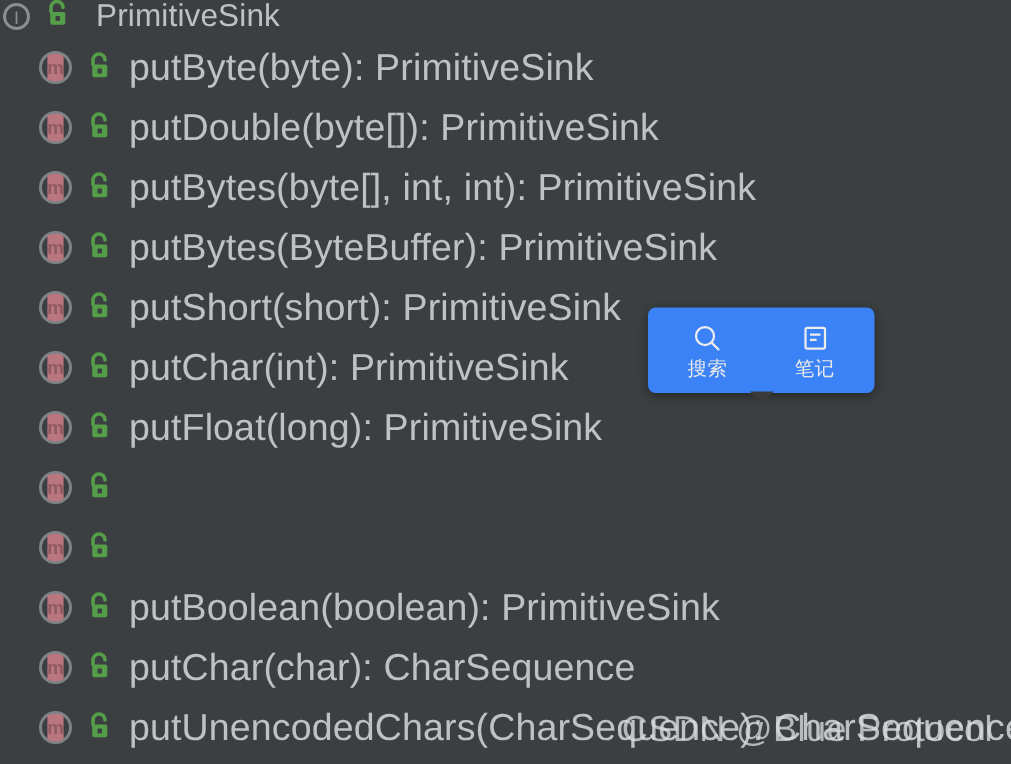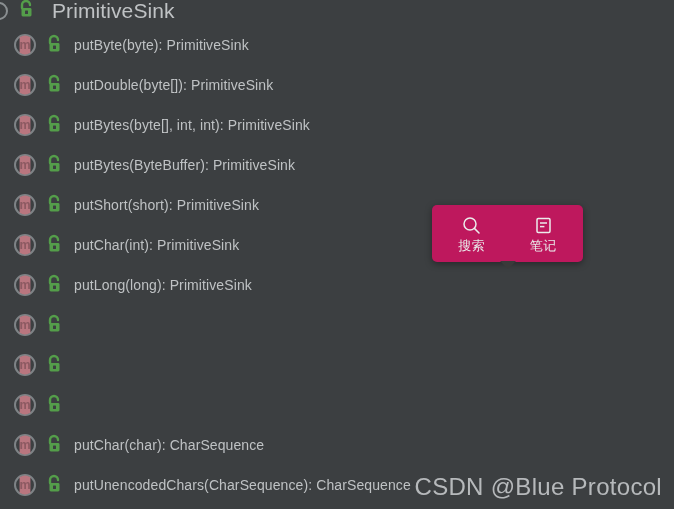--- a/index.html
+++ b/index.html
@@ -20,21 +20,21 @@
     position: relative;
     width: 674px;
     height: 509px;
     background: #3c3f41;
     overflow: hidden;
   }
 
   
   .tree {
     position: absolute;
-    left: 0;
+    left: 12px;
     top: 0;
     width: 580px;
   }
 
   .tree-row {
     position: relative;
     height: 40px;
     display: flex;
     align-items: center;
     white-space: nowrap;
@@ -73,34 +73,34 @@
     margin-right: 10px;
   }
   .icon-interface {
     width: 24px;
     height: 24px;
     margin-left: -14px;
     margin-right: 4px;
   }
 
   .row-label {
-    font-size: 14px;
+    font-size: 25px;
     line-height: 1;
     color: #bfc2c4;
     letter-spacing: 0.1px;
   }
 
   
   .csdn-tip {
     position: absolute;
     left: 432px;
     top: 205px;
     width: 151px;
     height: 57px;
-    background: #be185d;
+    background: #3b82f6;
     border-radius: 5px;
     box-shadow: 0 2px 7px rgba(0,0,0,0.38);
     display: flex;
     align-items: center;
     justify-content: space-around;
     padding: 0 4px;
     box-sizing: border-box;
     z-index: 30;
   }
   .csdn-tip .tail {
@@ -284,69 +284,70 @@
               <text x="13" y="17.4" font-family="Liberation Sans, sans-serif" font-size="12.5" font-weight="bold" fill="#8d5a62" text-anchor="middle">m</text>
             </svg>
           </span>
           <span class="icon-slot icon-lock">
             <svg width="20" height="24" viewBox="0 0 20 24">
               <path d="M6 10 V7 a4 4 0 0 1 8 0" fill="none" stroke="#549e4a" stroke-width="2.4" stroke-linecap="round"></path>
               <rect x="5.5" y="10" width="10" height="8.5" rx="1.4" fill="#549e4a"></rect>
               <rect x="9" y="12.6" width="3" height="3.4" rx="0.6" fill="#3c3f41"></rect>
             </svg>
           </span>
-          <span class="row-label">putLong(long): PrimitiveSink</span>
-        </div>
-        <div class="tree-row member">
-          <span class="icon-slot icon-method">
-            <svg width="26" height="26" viewBox="0 0 26 26">
-              <circle cx="13" cy="13" r="10" fill="none" stroke="#7e8386" stroke-width="2"></circle>
-              <path d="M7.6 5.2 a10.6 10.6 0 0 1 10.8 0 v15.6 a10.6 10.6 0 0 1 -10.8 0 Z" fill="#b9767f"></path>
-              <text x="13" y="17.4" font-family="Liberation Sans, sans-serif" font-size="12.5" font-weight="bold" fill="#8d5a62" text-anchor="middle">m</text>
-            </svg>
-          </span>
-          <span class="icon-slot icon-lock">
-            <svg width="20" height="24" viewBox="0 0 20 24">
-              <path d="M6 10 V7 a4 4 0 0 1 8 0" fill="none" stroke="#549e4a" stroke-width="2.4" stroke-linecap="round"></path>
-              <rect x="5.5" y="10" width="10" height="8.5" rx="1.4" fill="#549e4a"></rect>
-              <rect x="9" y="12.6" width="3" height="3.4" rx="0.6" fill="#3c3f41"></rect>
-            </svg>
-          </span>
-        </div>
-        <div class="tree-row member">
-          <span class="icon-slot icon-method">
-            <svg width="26" height="26" viewBox="0 0 26 26">
-              <circle cx="13" cy="13" r="10" fill="none" stroke="#7e8386" stroke-width="2"></circle>
-              <path d="M7.6 5.2 a10.6 10.6 0 0 1 10.8 0 v15.6 a10.6 10.6 0 0 1 -10.8 0 Z" fill="#b9767f"></path>
-              <text x="13" y="17.4" font-family="Liberation Sans, sans-serif" font-size="12.5" font-weight="bold" fill="#8d5a62" text-anchor="middle">m</text>
-            </svg>
-          </span>
-          <span class="icon-slot icon-lock">
-            <svg width="20" height="24" viewBox="0 0 20 24">
-              <path d="M6 10 V7 a4 4 0 0 1 8 0" fill="none" stroke="#549e4a" stroke-width="2.4" stroke-linecap="round"></path>
-              <rect x="5.5" y="10" width="10" height="8.5" rx="1.4" fill="#549e4a"></rect>
-              <rect x="9" y="12.6" width="3" height="3.4" rx="0.6" fill="#3c3f41"></rect>
-            </svg>
-          </span>
-        </div>
-        <div class="tree-row member">
-          <span class="icon-slot icon-method">
-            <svg width="26" height="26" viewBox="0 0 26 26">
-              <circle cx="13" cy="13" r="10" fill="none" stroke="#7e8386" stroke-width="2"></circle>
-              <path d="M7.6 5.2 a10.6 10.6 0 0 1 10.8 0 v15.6 a10.6 10.6 0 0 1 -10.8 0 Z" fill="#b9767f"></path>
-              <text x="13" y="17.4" font-family="Liberation Sans, sans-serif" font-size="12.5" font-weight="bold" fill="#8d5a62" text-anchor="middle">m</text>
-            </svg>
-          </span>
-          <span class="icon-slot icon-lock">
-            <svg width="20" height="24" viewBox="0 0 20 24">
-              <path d="M6 10 V7 a4 4 0 0 1 8 0" fill="none" stroke="#549e4a" stroke-width="2.4" stroke-linecap="round"></path>
-              <rect x="5.5" y="10" width="10" height="8.5" rx="1.4" fill="#549e4a"></rect>
-              <rect x="9" y="12.6" width="3" height="3.4" rx="0.6" fill="#3c3f41"></rect>
-            </svg>
-          </span>
+          <span class="row-label">putFloat(long): PrimitiveSink</span>
+        </div>
+        <div class="tree-row member">
+          <span class="icon-slot icon-method">
+            <svg width="26" height="26" viewBox="0 0 26 26">
+              <circle cx="13" cy="13" r="10" fill="none" stroke="#7e8386" stroke-width="2"></circle>
+              <path d="M7.6 5.2 a10.6 10.6 0 0 1 10.8 0 v15.6 a10.6 10.6 0 0 1 -10.8 0 Z" fill="#b9767f"></path>
+              <text x="13" y="17.4" font-family="Liberation Sans, sans-serif" font-size="12.5" font-weight="bold" fill="#8d5a62" text-anchor="middle">m</text>
+            </svg>
+          </span>
+          <span class="icon-slot icon-lock">
+            <svg width="20" height="24" viewBox="0 0 20 24">
+              <path d="M6 10 V7 a4 4 0 0 1 8 0" fill="none" stroke="#549e4a" stroke-width="2.4" stroke-linecap="round"></path>
+              <rect x="5.5" y="10" width="10" height="8.5" rx="1.4" fill="#549e4a"></rect>
+              <rect x="9" y="12.6" width="3" height="3.4" rx="0.6" fill="#3c3f41"></rect>
+            </svg>
+          </span>
+        </div>
+        <div class="tree-row member">
+          <span class="icon-slot icon-method">
+            <svg width="26" height="26" viewBox="0 0 26 26">
+              <circle cx="13" cy="13" r="10" fill="none" stroke="#7e8386" stroke-width="2"></circle>
+              <path d="M7.6 5.2 a10.6 10.6 0 0 1 10.8 0 v15.6 a10.6 10.6 0 0 1 -10.8 0 Z" fill="#b9767f"></path>
+              <text x="13" y="17.4" font-family="Liberation Sans, sans-serif" font-size="12.5" font-weight="bold" fill="#8d5a62" text-anchor="middle">m</text>
+            </svg>
+          </span>
+          <span class="icon-slot icon-lock">
+            <svg width="20" height="24" viewBox="0 0 20 24">
+              <path d="M6 10 V7 a4 4 0 0 1 8 0" fill="none" stroke="#549e4a" stroke-width="2.4" stroke-linecap="round"></path>
+              <rect x="5.5" y="10" width="10" height="8.5" rx="1.4" fill="#549e4a"></rect>
+              <rect x="9" y="12.6" width="3" height="3.4" rx="0.6" fill="#3c3f41"></rect>
+            </svg>
+          </span>
+        </div>
+        <div class="tree-row member">
+          <span class="icon-slot icon-method">
+            <svg width="26" height="26" viewBox="0 0 26 26">
+              <circle cx="13" cy="13" r="10" fill="none" stroke="#7e8386" stroke-width="2"></circle>
+              <path d="M7.6 5.2 a10.6 10.6 0 0 1 10.8 0 v15.6 a10.6 10.6 0 0 1 -10.8 0 Z" fill="#b9767f"></path>
+              <text x="13" y="17.4" font-family="Liberation Sans, sans-serif" font-size="12.5" font-weight="bold" fill="#8d5a62" text-anchor="middle">m</text>
+            </svg>
+          </span>
+          <span class="icon-slot icon-lock">
+            <svg width="20" height="24" viewBox="0 0 20 24">
+              <path d="M6 10 V7 a4 4 0 0 1 8 0" fill="none" stroke="#549e4a" stroke-width="2.4" stroke-linecap="round"></path>
+              <rect x="5.5" y="10" width="10" height="8.5" rx="1.4" fill="#549e4a"></rect>
+              <rect x="9" y="12.6" width="3" height="3.4" rx="0.6" fill="#3c3f41"></rect>
+            </svg>
+          </span>
+          <span class="row-label">putBoolean(boolean): PrimitiveSink</span>
         </div>
         <div class="tree-row member">
           <span class="icon-slot icon-method">
             <svg width="26" height="26" viewBox="0 0 26 26">
               <circle cx="13" cy="13" r="10" fill="none" stroke="#7e8386" stroke-width="2"></circle>
               <path d="M7.6 5.2 a10.6 10.6 0 0 1 10.8 0 v15.6 a10.6 10.6 0 0 1 -10.8 0 Z" fill="#b9767f"></path>
               <text x="13" y="17.4" font-family="Liberation Sans, sans-serif" font-size="12.5" font-weight="bold" fill="#8d5a62" text-anchor="middle">m</text>
             </svg>
           </span>
           <span class="icon-slot icon-lock">

